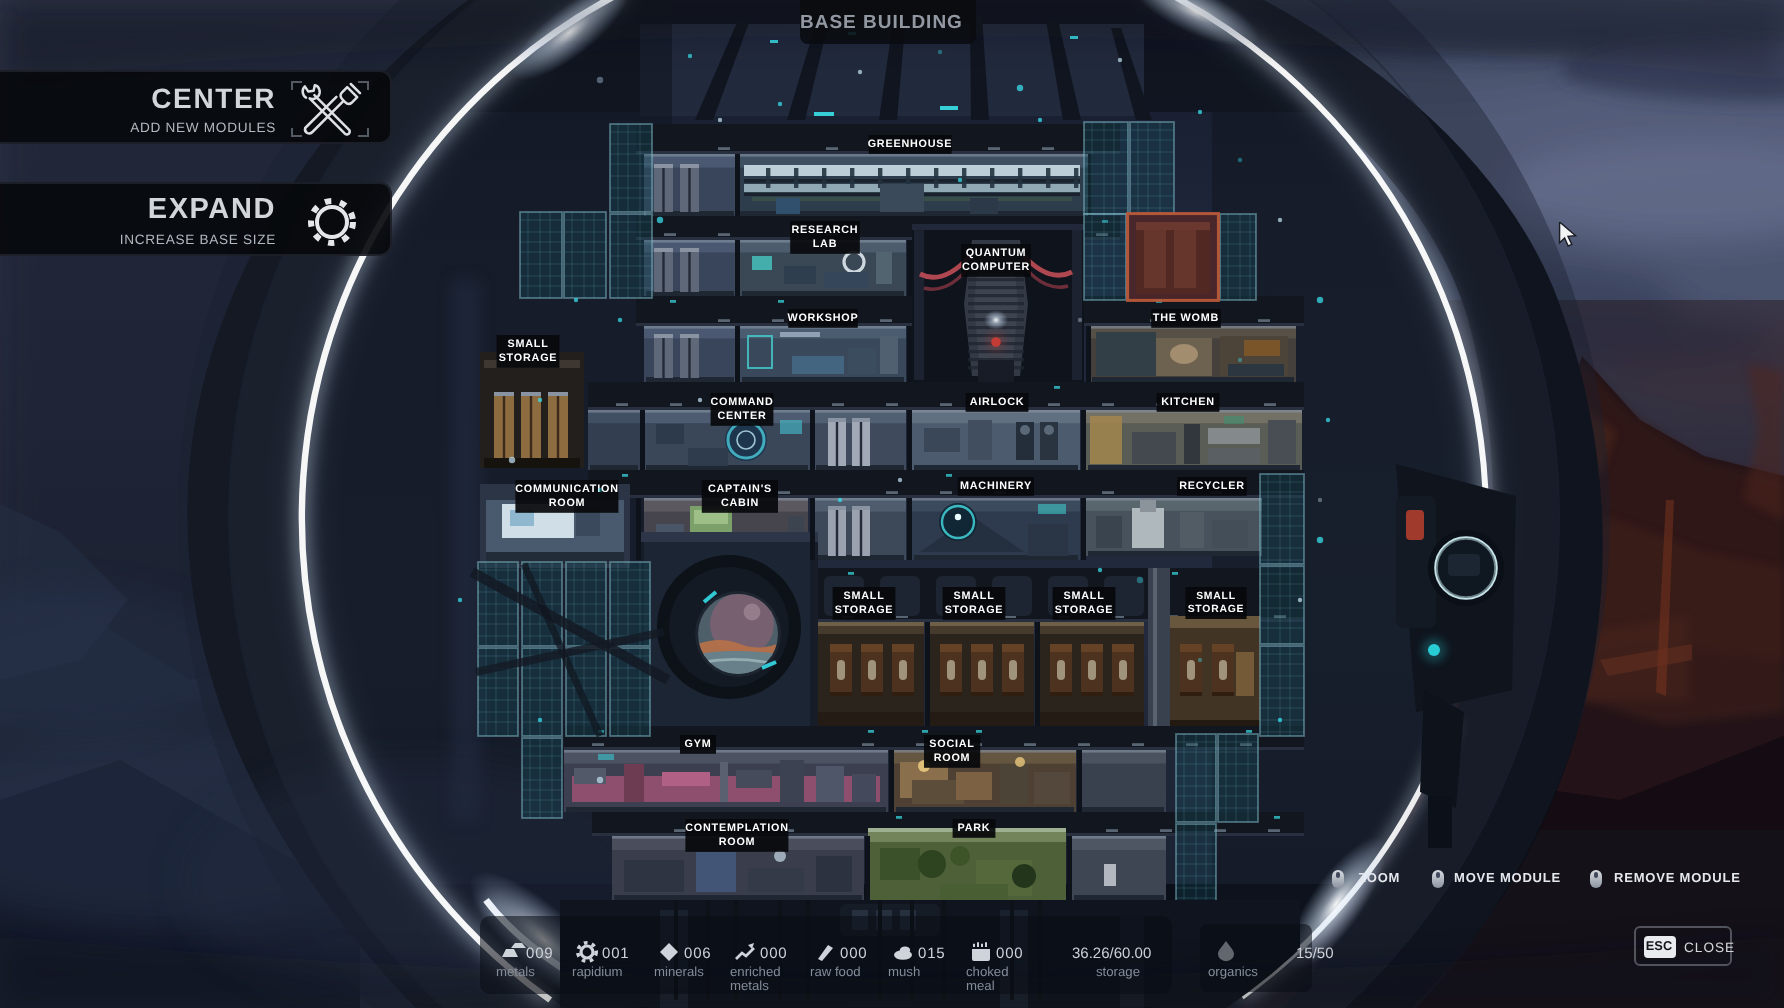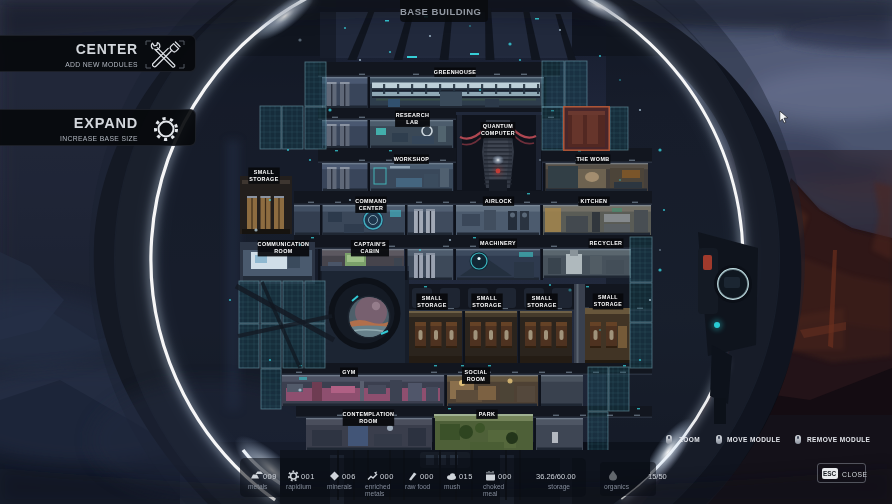--- a/index.html
+++ b/index.html
@@ -1269,21 +1269,21 @@
   </g>
   <g stroke="#dde1e6" stroke-width="1.25" fill="none" stroke-linejoin="round" stroke-linecap="round">
    <path d="M8,8.8 C6,7.6 5.8,4.6 7.4,3.2 L9.2,5.8 L11.8,5.4 L12.4,2.6 C14.6,3 15.6,6 14.2,8 C13.2,9.4 11.2,9.8 9.8,9.2 L27.2,26.6 C28.2,27.8 30.2,27 29.8,25.2 L12.2,7.6"></path>
    <path d="M28.6,3.6 L33.6,8.6 L30.8,11.4 C29.8,12.3 28.4,11.9 27.4,10.9 L26.2,9.7 C25.2,8.7 24.9,7.3 25.8,6.4 Z"></path>
    <path d="M26.4,10.8 L11.2,26 C9.6,27.6 7,26.4 7.6,24 L23.2,8.4"></path>
    <path d="M30.4,2 L35,6.6"></path>
   </g>
  </svg>
 </div>
 
-<div style="position:absolute;left:0;top:109px;width:196px;height:37px;background:rgba(7,9,12,0.92);border-radius:0 6px 6px 0;border:1px solid rgba(120,130,150,0.18);border-left:none;box-sizing:border-box">
+<div style="position:absolute;left:0;top:91px;width:196px;height:37px;background:rgba(7,9,12,0.92);border-radius:0 6px 6px 0;border:1px solid rgba(120,130,150,0.18);border-left:none;box-sizing:border-box">
  <div style="position:absolute;right:57px;top:4.5px;font-size:14.5px;font-weight:bold;color:#d2d6db;letter-spacing:0.8px">EXPAND</div>
  <div style="position:absolute;right:57px;top:25px;font-size:6.8px;color:#b2b8c1;letter-spacing:0.35px">INCREASE BASE SIZE</div>
  <svg style="position:absolute;right:12px;top:4px" width="34" height="30" viewBox="0 0 34 30">
   <circle cx="17" cy="15" r="7.5" fill="none" stroke="#e3e6ea" stroke-width="2"></circle>
   <g stroke="#e3e6ea" stroke-width="3" fill="none">
    <circle cx="17" cy="15" r="10.5" stroke-dasharray="3.2 4.4"></circle>
   </g>
  </svg>
 </div>
 

